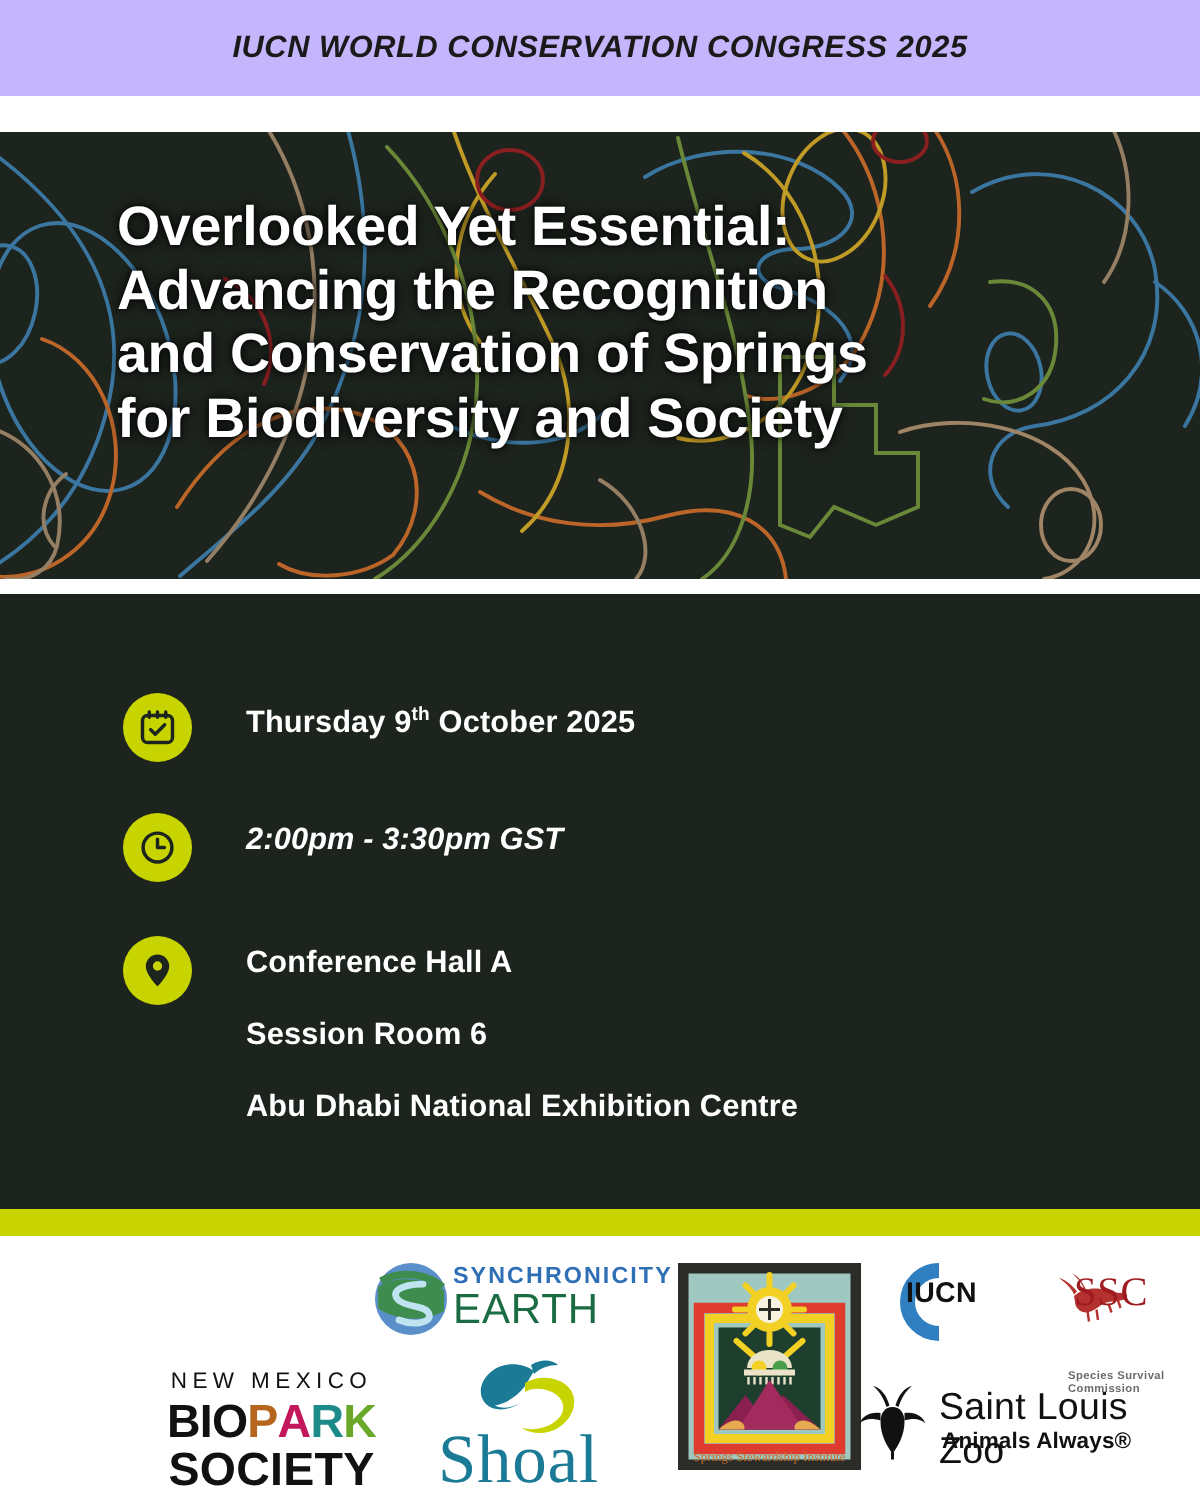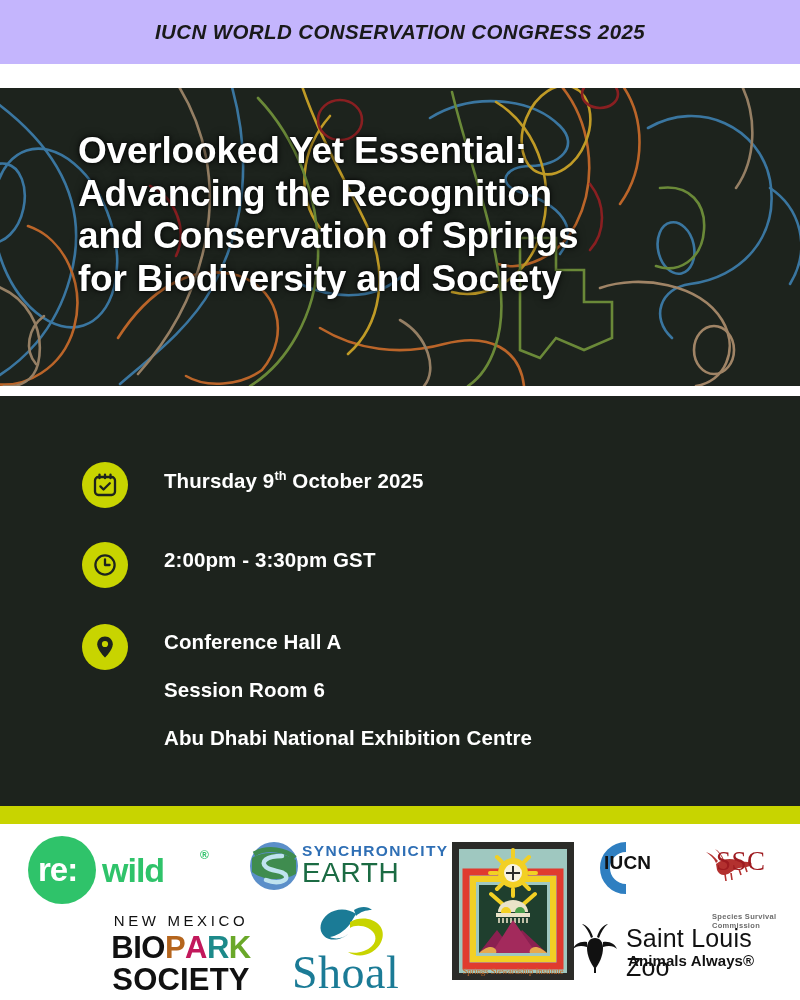--- a/index.html
+++ b/index.html
@@ -223,21 +223,21 @@
           <rect x="3" y="5" width="20" height="18" rx="3.4"></rect>
           <path d="M7.5 2.6 v3.6 M13 2.6 v3.6 M18.5 2.6 v3.6"></path>
           <path d="M8.4 14.4 l3.1 3.1 l6.3 -6.3"></path>
         </svg>
       </div>
       <div class="detail-text">
         <div class="dline"><span>Thursday 9</span><sup class="ord">th</sup><span> October 2025</span></div>
       </div>
     </div>
 
-    <div class="detail-row" style="left:82px; top:146px;">
+    <div class="detail-row" style="left:82px; top:146px;font-style:italic;">
       <div class="icon-circle">
         <svg width="26" height="26" viewBox="0 0 26 26" fill="none" stroke="#1d231d" stroke-width="2.3" stroke-linecap="round" stroke-linejoin="round">
           <circle cx="13" cy="13" r="9.6"></circle>
           <path d="M13 7.4 V13 H17.6"></path>
         </svg>
       </div>
       <div class="detail-text">
         <div class="dline">2:00pm - 3:30pm GST</div>
       </div>
     </div>
@@ -254,26 +254,20 @@
         <div class="dline">Session Room 6</div>
         <div class="dline">Abu Dhabi National Exhibition Centre</div>
       </div>
     </div>
   </div>
 
   <div class="bottom-bar"></div>
 
   <div class="logos">
 
-    <div class="logo rewild">
-      <div class="circ"></div>
-      <div class="re">re:</div>
-      <div class="wild">wild</div>
-      <div class="reg">®</div>
-    </div>
 
     <div class="logo synch">
       <svg width="52" height="52" viewBox="0 0 52 52">
         <circle cx="26" cy="26" r="24" fill="#5b8fc9"></circle>
         <path d="M4 18 C 16 10, 34 12, 48 20 L48 34 C 34 42, 14 40, 4 32 Z" fill="#3f8c4f"></path>
         <path d="M6 14 C 20 6, 38 10, 47 18" stroke="#3f8c4f" stroke-width="5" fill="none"></path>
         <path d="M34 16 C 18 16, 12 22, 18 27 C 24 32, 36 30, 38 36 C 40 42, 28 44, 18 40" stroke="#bfe3ef" stroke-width="4.5" fill="none" stroke-linecap="round"></path>
       </svg>
       <div class="words">
         <div class="w1">SYNCHRONICITY</div>

